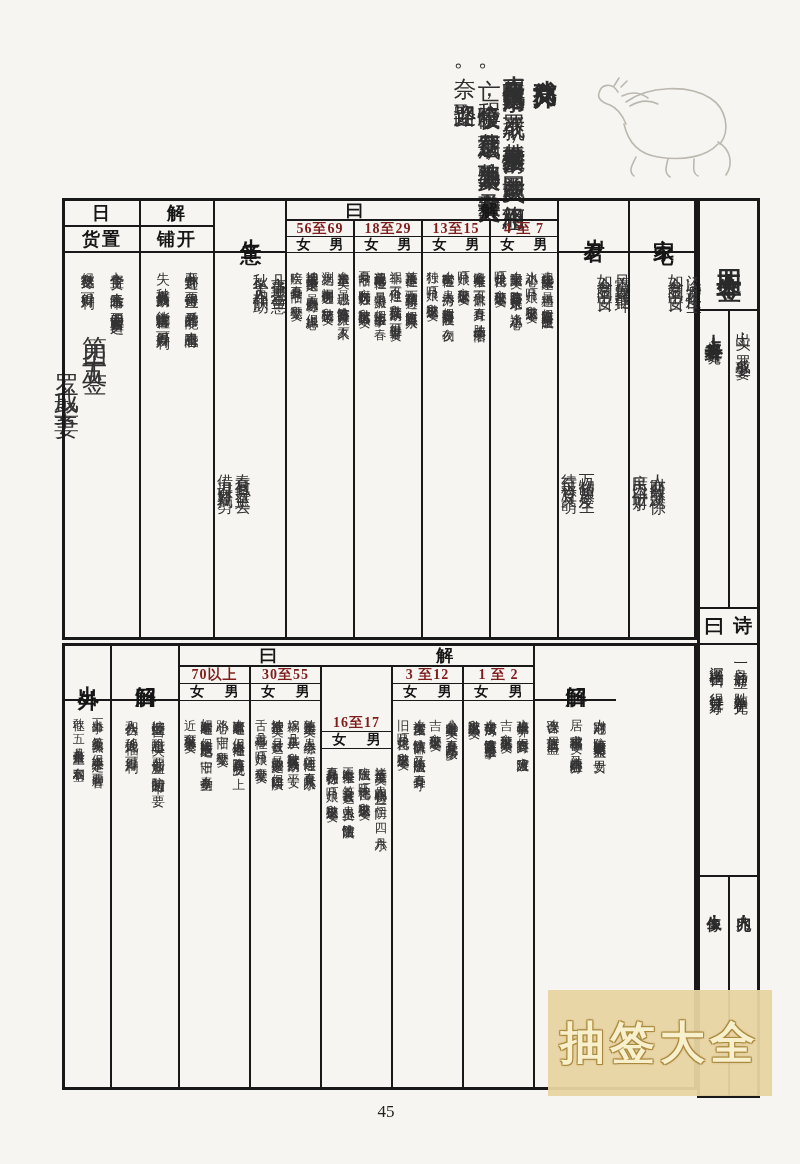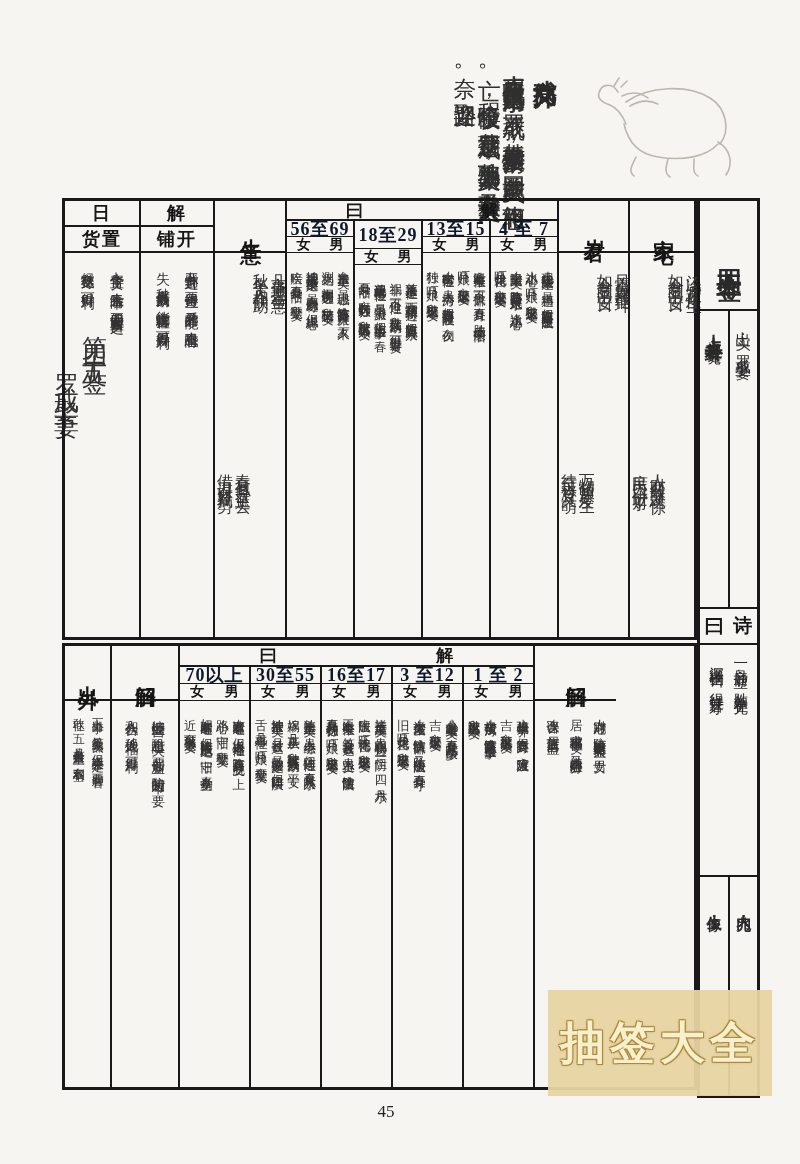--- a/index.html
+++ b/index.html
@@ -27,21 +27,21 @@
   .cell{flex:1;display:flex;flex-direction:row-reverse;justify-content:space-evenly;align-items:flex-start;
         padding:8px 1px;min-height:0;box-sizing:border-box;}
   .line{color:#333;}
   .off1{margin-top:200px;}
   .grp-strip{display:flex;justify-content:space-around;align-items:center;font-weight:bold;font-size:17px;
              border-bottom:2px solid #191919;box-sizing:border-box;color:#161616;}
   .grp-row{flex:1;display:flex;min-height:0;}
   .rcol{flex:1;display:flex;flex-direction:column;box-sizing:border-box;min-width:0;}
   .rcol + .rcol{border-left:2px solid #191919;}
   .rng{box-sizing:border-box;border-bottom:1.5px solid #191919;display:flex;align-items:center;justify-content:center;
-       font-size:18px;font-weight:bold;letter-spacing:1px;color:#0f172a;}
+       font-size:14px;font-weight:bold;letter-spacing:1px;color:#7f1d1d;}
   .sex{box-sizing:border-box;border-bottom:1.5px solid #191919;display:flex;align-items:center;justify-content:space-around;
        font-size:14px;font-weight:bold;color:#161616;}
   
   .rightcol{position:absolute;left:697px;top:198px;width:63px;height:900px;border:3px solid #191919;
             box-sizing:border-box;display:flex;flex-direction:column;z-index:2;}
   .rc-sign{height:108px;border-bottom:2px solid #191919;display:flex;align-items:center;justify-content:center;}
   .rc-sign .v{font-size:25px;font-weight:bold;letter-spacing:3px;}
   .rc-mid{height:296px;border-bottom:2px solid #191919;display:flex;}
   .rc-sub{flex:1;display:flex;justify-content:center;padding-top:8px;box-sizing:border-box;min-width:0;}
   .rc-sub + .rc-sub{border-left:2px solid #191919;}
@@ -131,21 +131,21 @@
               <span>男</span>
             </div>
             <div class="cell">
               <div class="v line" style="font-size: 12.5px; letter-spacing: 1px;">台造步运不美　虽忠诚　惟防春夏月灾难　歹人不</div>
               <div class="v line" style="font-size: 12.5px; letter-spacing: 1px;">测之祸　闲事切勿近理　交秋转运平安</div>
               <div class="v line" style="font-size: 12.5px; letter-spacing: 1px;">坤造现年运度美中不足　虽有内助之称　但嫌操心</div>
               <div class="v line" style="font-size: 12.5px; letter-spacing: 1px;">暗疾　春夏月守旧　交秋平安</div>
             </div>
           </div>
           <div class="rcol">
-            <div class="rng" style="height: 28px;">18至29</div>
+            <div class="rng" style="height: 16px;">18至29</div>
             <div class="sex" style="height: 16px;">
               <span>女</span>
               <span>男</span>
             </div>
             <div class="cell">
               <div class="v line" style="font-size: 12.5px; letter-spacing: 1px;">英造步运不佳　万物萌芽虽特达　但防春夏月小人</div>
               <div class="v line" style="font-size: 12.5px; letter-spacing: 1px;">祸非　不可迫性　交秋贵人扶助　可得财喜平安</div>
               <div class="v line" style="font-size: 12.5px; letter-spacing: 1px;">美造现年时运不佳　虽是贤淑　但防小疾多事　春</div>
               <div class="v line" style="font-size: 12.5px; letter-spacing: 1px;">夏月守旧　夜时勿远独行　交秋转运出入平安</div>
             </div>
@@ -247,21 +247,21 @@
               <span>男</span>
             </div>
             <div class="cell">
               <div class="v line" style="font-size: 12.5px; letter-spacing: 1px;">乾造步运未美　人虽老练　但防迫性　春夏月防小人</div>
               <div class="v line" style="font-size: 12.5px; letter-spacing: 1px;">嫁祸　凡事从正　交秋转运有贵人扶助　平安</div>
               <div class="v line" style="font-size: 12.5px; letter-spacing: 1px;">坤造行运不美　月被云遮　虽助益家庭　但防暗疾口</div>
               <div class="v line" style="font-size: 12.5px; letter-spacing: 1px;">舌　凡事忍性　吓月娘　交秋平安</div>
             </div>
           </div>
           <div class="rcol">
-            <div class="rng" style="height: 17px;">16至17</div>
+            <div class="rng" style="height: 17px; margin-top: 48px;">16至17</div>
             <div class="sex" style="height: 17px;">
               <span>女</span>
               <span>男</span>
             </div>
             <div class="cell">
               <div class="v line" style="font-size: 12.5px; letter-spacing: 1px;">祥造运度未美　人虽聪明特达　但防一　四　六月小</div>
               <div class="v line" style="font-size: 12.5px; letter-spacing: 1px;">疾波阻　吓天地化吉　交秋返运平安</div>
               <div class="v line" style="font-size: 12.5px; letter-spacing: 1px;">玉造时令未佳　签文月被云遮　人虽贤玉　惟防波阻</div>
               <div class="v line" style="font-size: 12.5px; letter-spacing: 1px;">春夏月初勿独行　吓月娘　交秋返运平安</div>
             </div>

